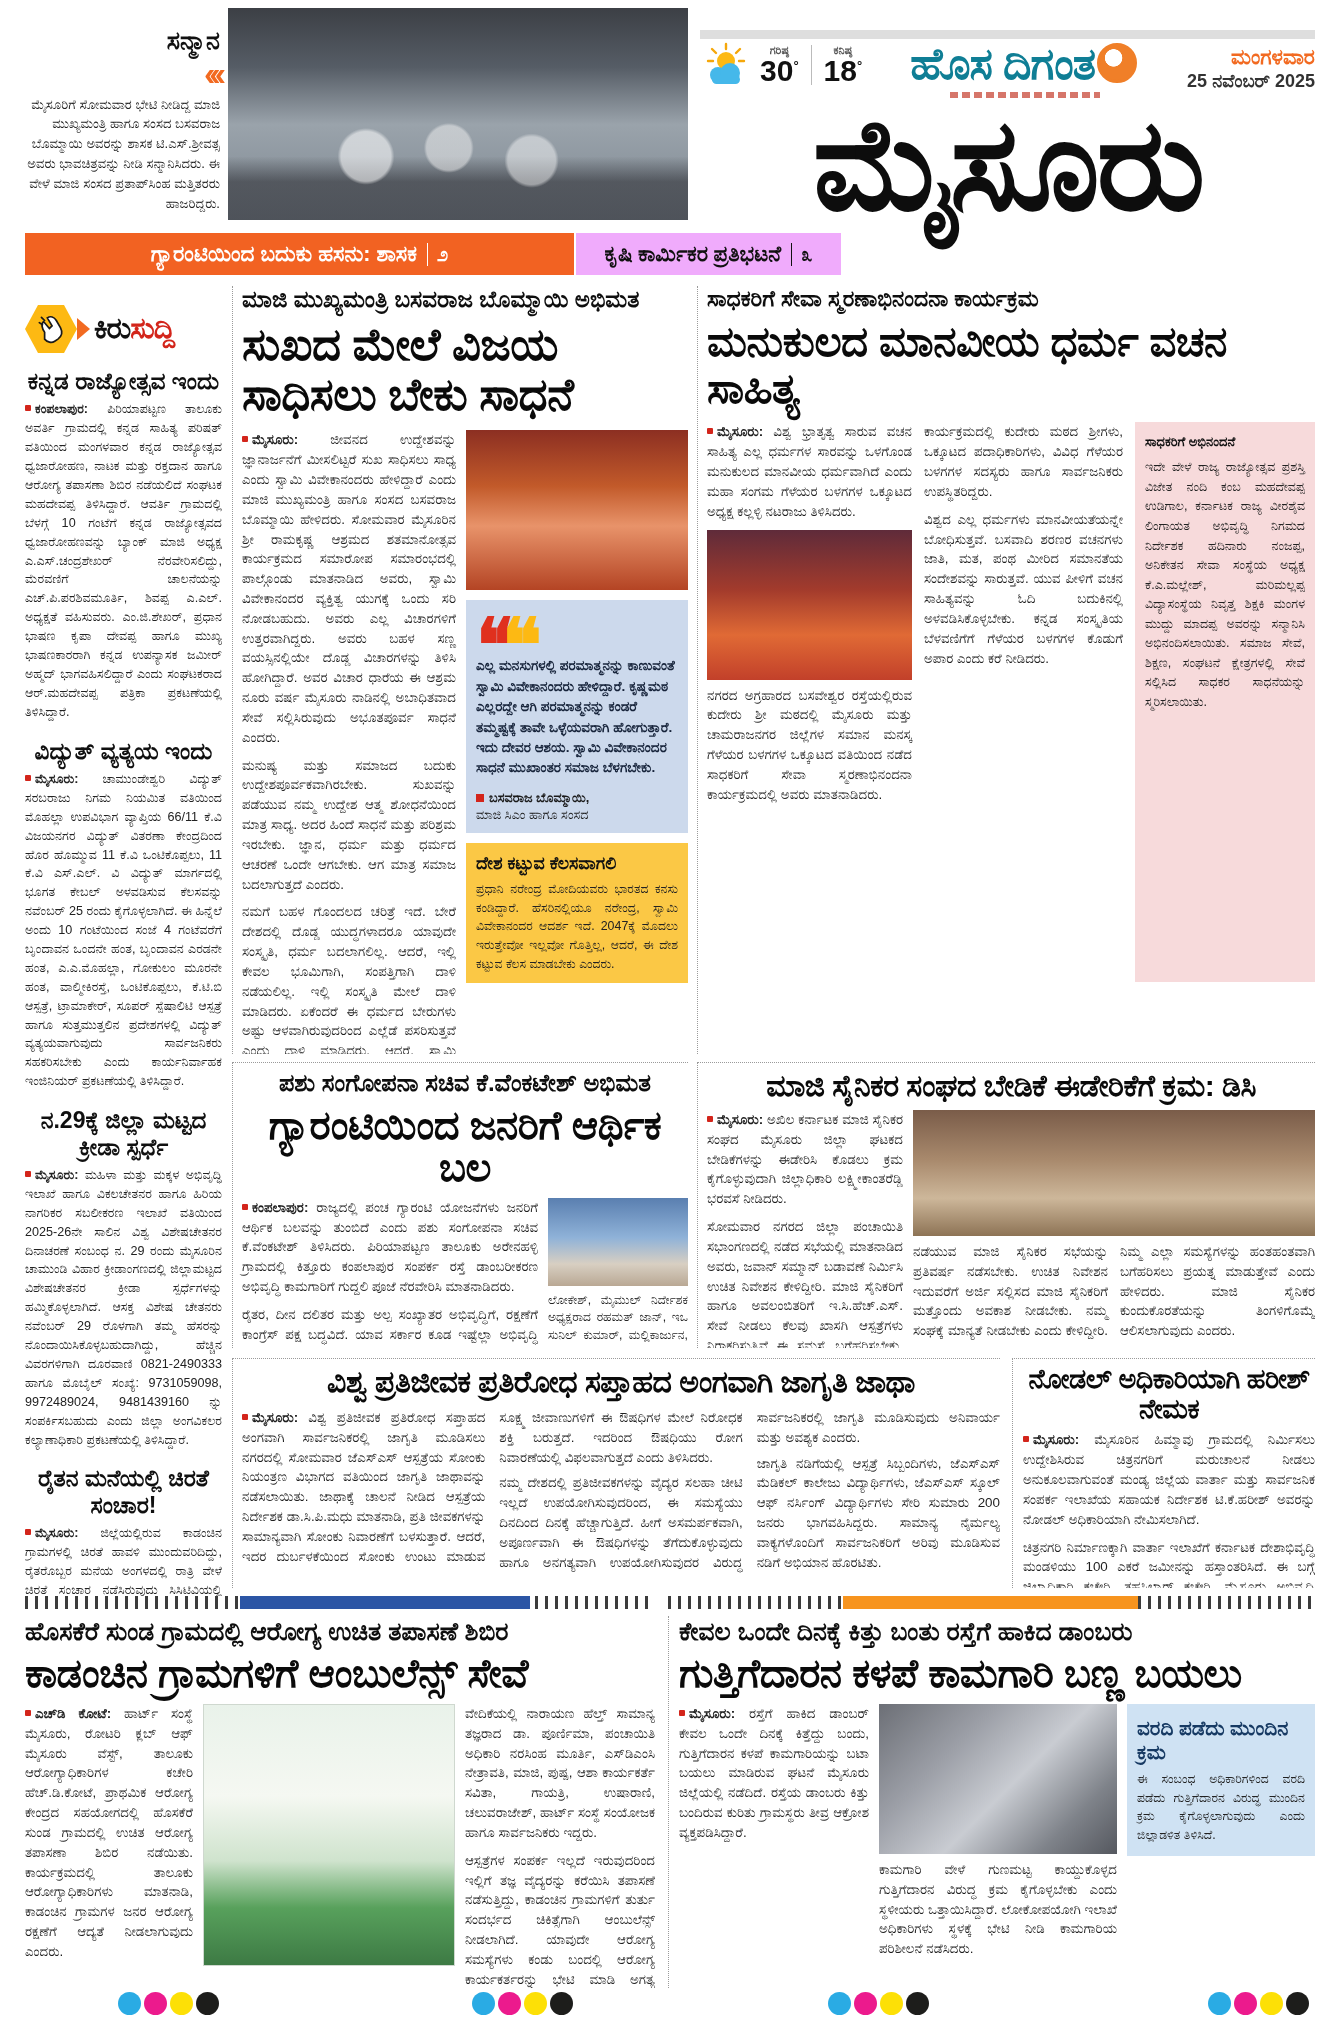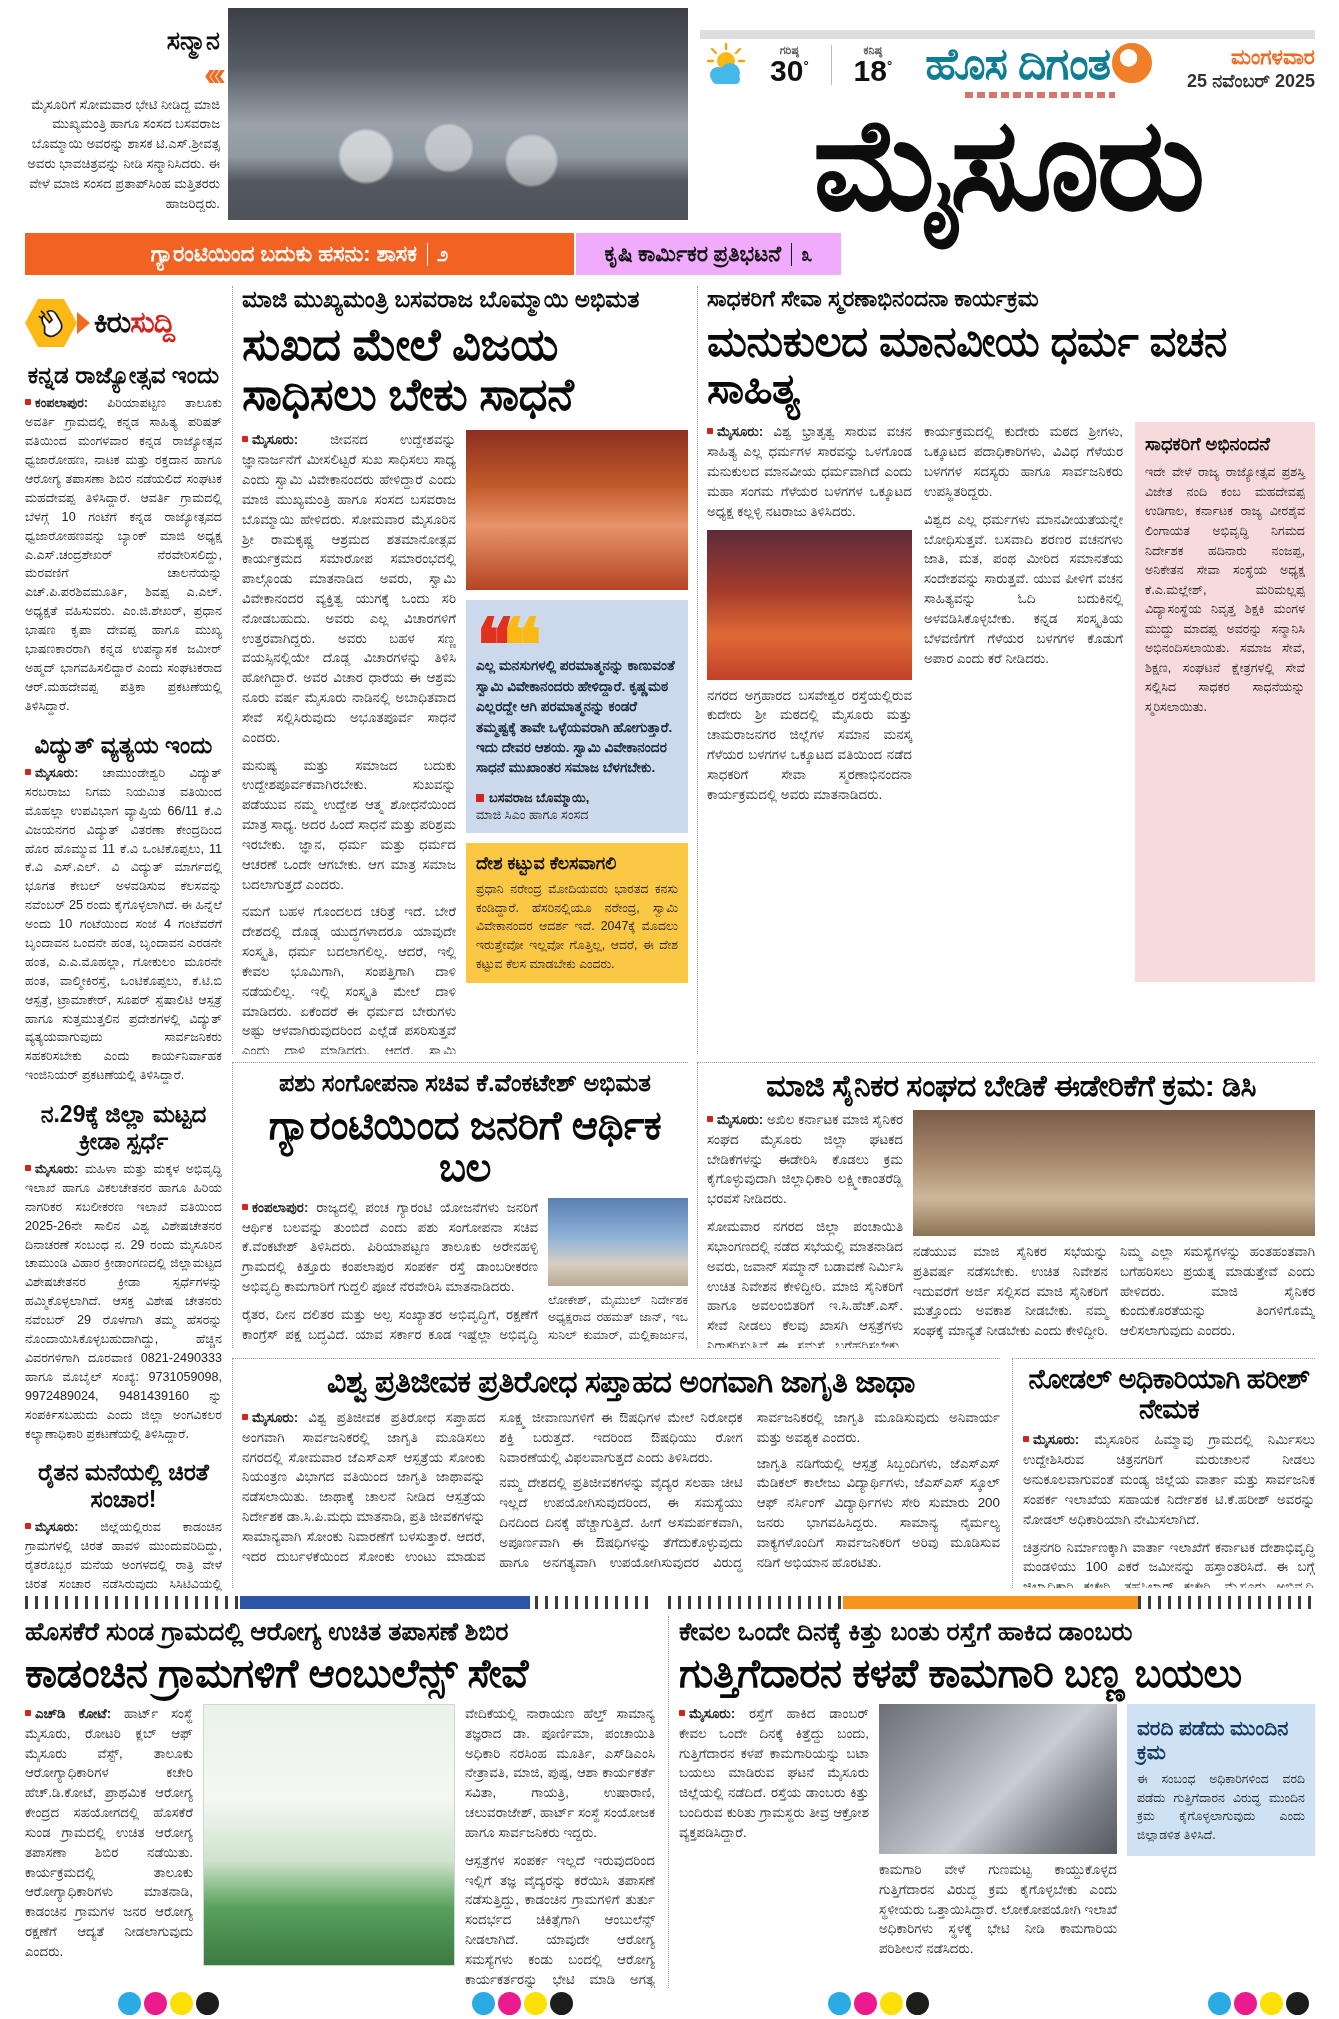--- a/index.html
+++ b/index.html
@@ -19,21 +19,21 @@
     background:
       radial-gradient(circle at 30% 70%, rgba(255,255,255,.55) 0 7%, transparent 8%),
       radial-gradient(circle at 48% 66%, rgba(240,240,240,.5) 0 8%, transparent 9%),
       radial-gradient(circle at 66% 72%, rgba(255,255,255,.45) 0 7%, transparent 8%),
       linear-gradient(0deg, rgba(40,40,45,.55) 0 18%, transparent 30%);}
   .main-photo{left:228px;top:8px;width:460px;height:212px;}
 
   .masthead{left:700px;top:6px;width:615px;}
   .mh-grayline{position:absolute;left:0;top:24px;width:615px;height:9px;background:#dedede;}
   .mh-row{position:relative;display:flex;align-items:flex-start;justify-content:space-between;padding-top:36px;}
-  .weather{display:flex;align-items:center;gap:18px;justify-content:flex-end;}
+  .weather{display:flex;align-items:center;gap:8px;justify-content:flex-end;}
   .temp-block{text-align:center;line-height:1;}
   .temp-label{font-size:11px;color:#555;font-weight:bold;}
   .temp-val{font-size:30px;font-weight:bold;color:#111;}
   .temp-val sup{font-size:13px;}
   .temp-sep{width:1px;height:40px;background:#bbb;margin:0 4px;}
   .brand-wrap{text-align:center;line-height:1;}
   .brand{font-size:44px;font-weight:bold;color:#0f7e95;letter-spacing:-1px;}
   .brand-globe{display:inline-block;width:34px;height:34px;border-radius:50%;background:radial-gradient(circle at 40% 35%, #ffffff 0 28%, #f07f28 30%);border:3px solid #f07f28;vertical-align:-4px;margin:0 2px;}
   .brand-tag{height:6px;width:150px;margin:6px auto 0;background:repeating-linear-gradient(90deg,#c43b2a 0 8px,transparent 8px 12px);opacity:.7;}
   .mh-date{text-align:right;line-height:1.25;padding-top:2px;}
@@ -43,21 +43,21 @@
 
   
   .ticker{left:25px;top:233px;width:1290px;height:42px;display:flex;}
   .tk{display:flex;align-items:center;justify-content:center;gap:10px;font-weight:bold;font-size:21.5px;padding:0 10px;white-space:nowrap;overflow:hidden;}
   .tk1{width:41%;background:#f26222;color:#fff;}
   .tk2{width:19%;background:#f0abfc;color:#111;margin-left:2px;font-family:Liberation Serif, serif;}
   .tk3{flex:1;background:#2ca39c;color:#fff;margin-left:2px;}
   .tk-page{border-left:1.5px solid currentColor;padding-left:9px;font-size:20px;}
 
   
-  .col-briefs{left:25px;top:290px;width:197px;height:1302px;padding-right:8px;}
+  .col-briefs{left:25px;top:296px;width:197px;height:1302px;padding-right:8px;}
   .briefs-head{display:flex;align-items:center;gap:4px;margin:8px 0 14px;}
   .hex{width:52px;height:50px;background:#fdb913;clip-path:polygon(25% 2%,75% 2%,100% 50%,75% 98%,25% 98%,0 50%);display:flex;align-items:center;justify-content:center;flex:none;}
   .hex-chev{width:0;height:0;border-top:11px solid transparent;border-bottom:11px solid transparent;border-left:13px solid #f26a21;margin-left:-4px;flex:none;}
   .briefs-title{font-size:29px;font-weight:bold;letter-spacing:-1px;}
   .briefs-title .tb{color:#111;font-style:normal;}
   .briefs-title .tr{color:#d3251b;font-style:normal;}
   .brief{margin-bottom:16px;}
   .brief h3{margin:0 0 6px;font-size:23px;line-height:1.15;text-align:center;color:#101010;}
   .brief p{margin:0;font-size:12.6px;line-height:1.5;text-align:justify;color:#222;}
   .dl{font-weight:bold;}
@@ -93,21 +93,21 @@
 
   
   .art-vachana{left:697px;top:286px;width:618px;height:768px;padding-left:9px;box-sizing:border-box;}
   .art-vachana .headline{font-size:42px;line-height:1.12;}
   .vc-flex{display:flex;gap:12px;}
   .vc1{width:205px;flex:none;}
   .vc2{flex:1;min-width:0;}
   .vc3{width:180px;flex:none;}
   .photo3{width:100%;height:150px;background:linear-gradient(180deg,#5f2b3a 0%,#a33b2c 40%,#e06a35 70%,#c2402a 100%);margin:6px 0;}
   .pink-box{background:#f7dadb;padding:12px 10px;height:560px;box-sizing:border-box;}
-  .pink-box h4{margin:0 0 8px;font-size:18px;color:#111;}
+  .pink-box h4{margin:0 0 8px;font-size:13px;color:#111;}
   .pink-box p{margin:0;font-size:12.6px;line-height:1.55;text-align:justify;color:#222;}
 
   
   .art-guarantee{left:232px;top:1062px;width:456px;height:286px;padding-top:6px;}
   .art-guarantee .kicker{text-align:center;font-size:24px;}
   .art-guarantee .headline{text-align:center;font-size:40px;line-height:1.05;}
   .gr-flex{display:flex;gap:10px;}
   .gr-left{flex:1;min-width:0;}
   .gr-right{width:140px;flex:none;}
   .photo4{width:100%;height:88px;background:linear-gradient(180deg,#5a7fb0 0%,#8fb2d8 45%,#d8cfc2 75%,#b9a894 100%);margin-bottom:6px;}

